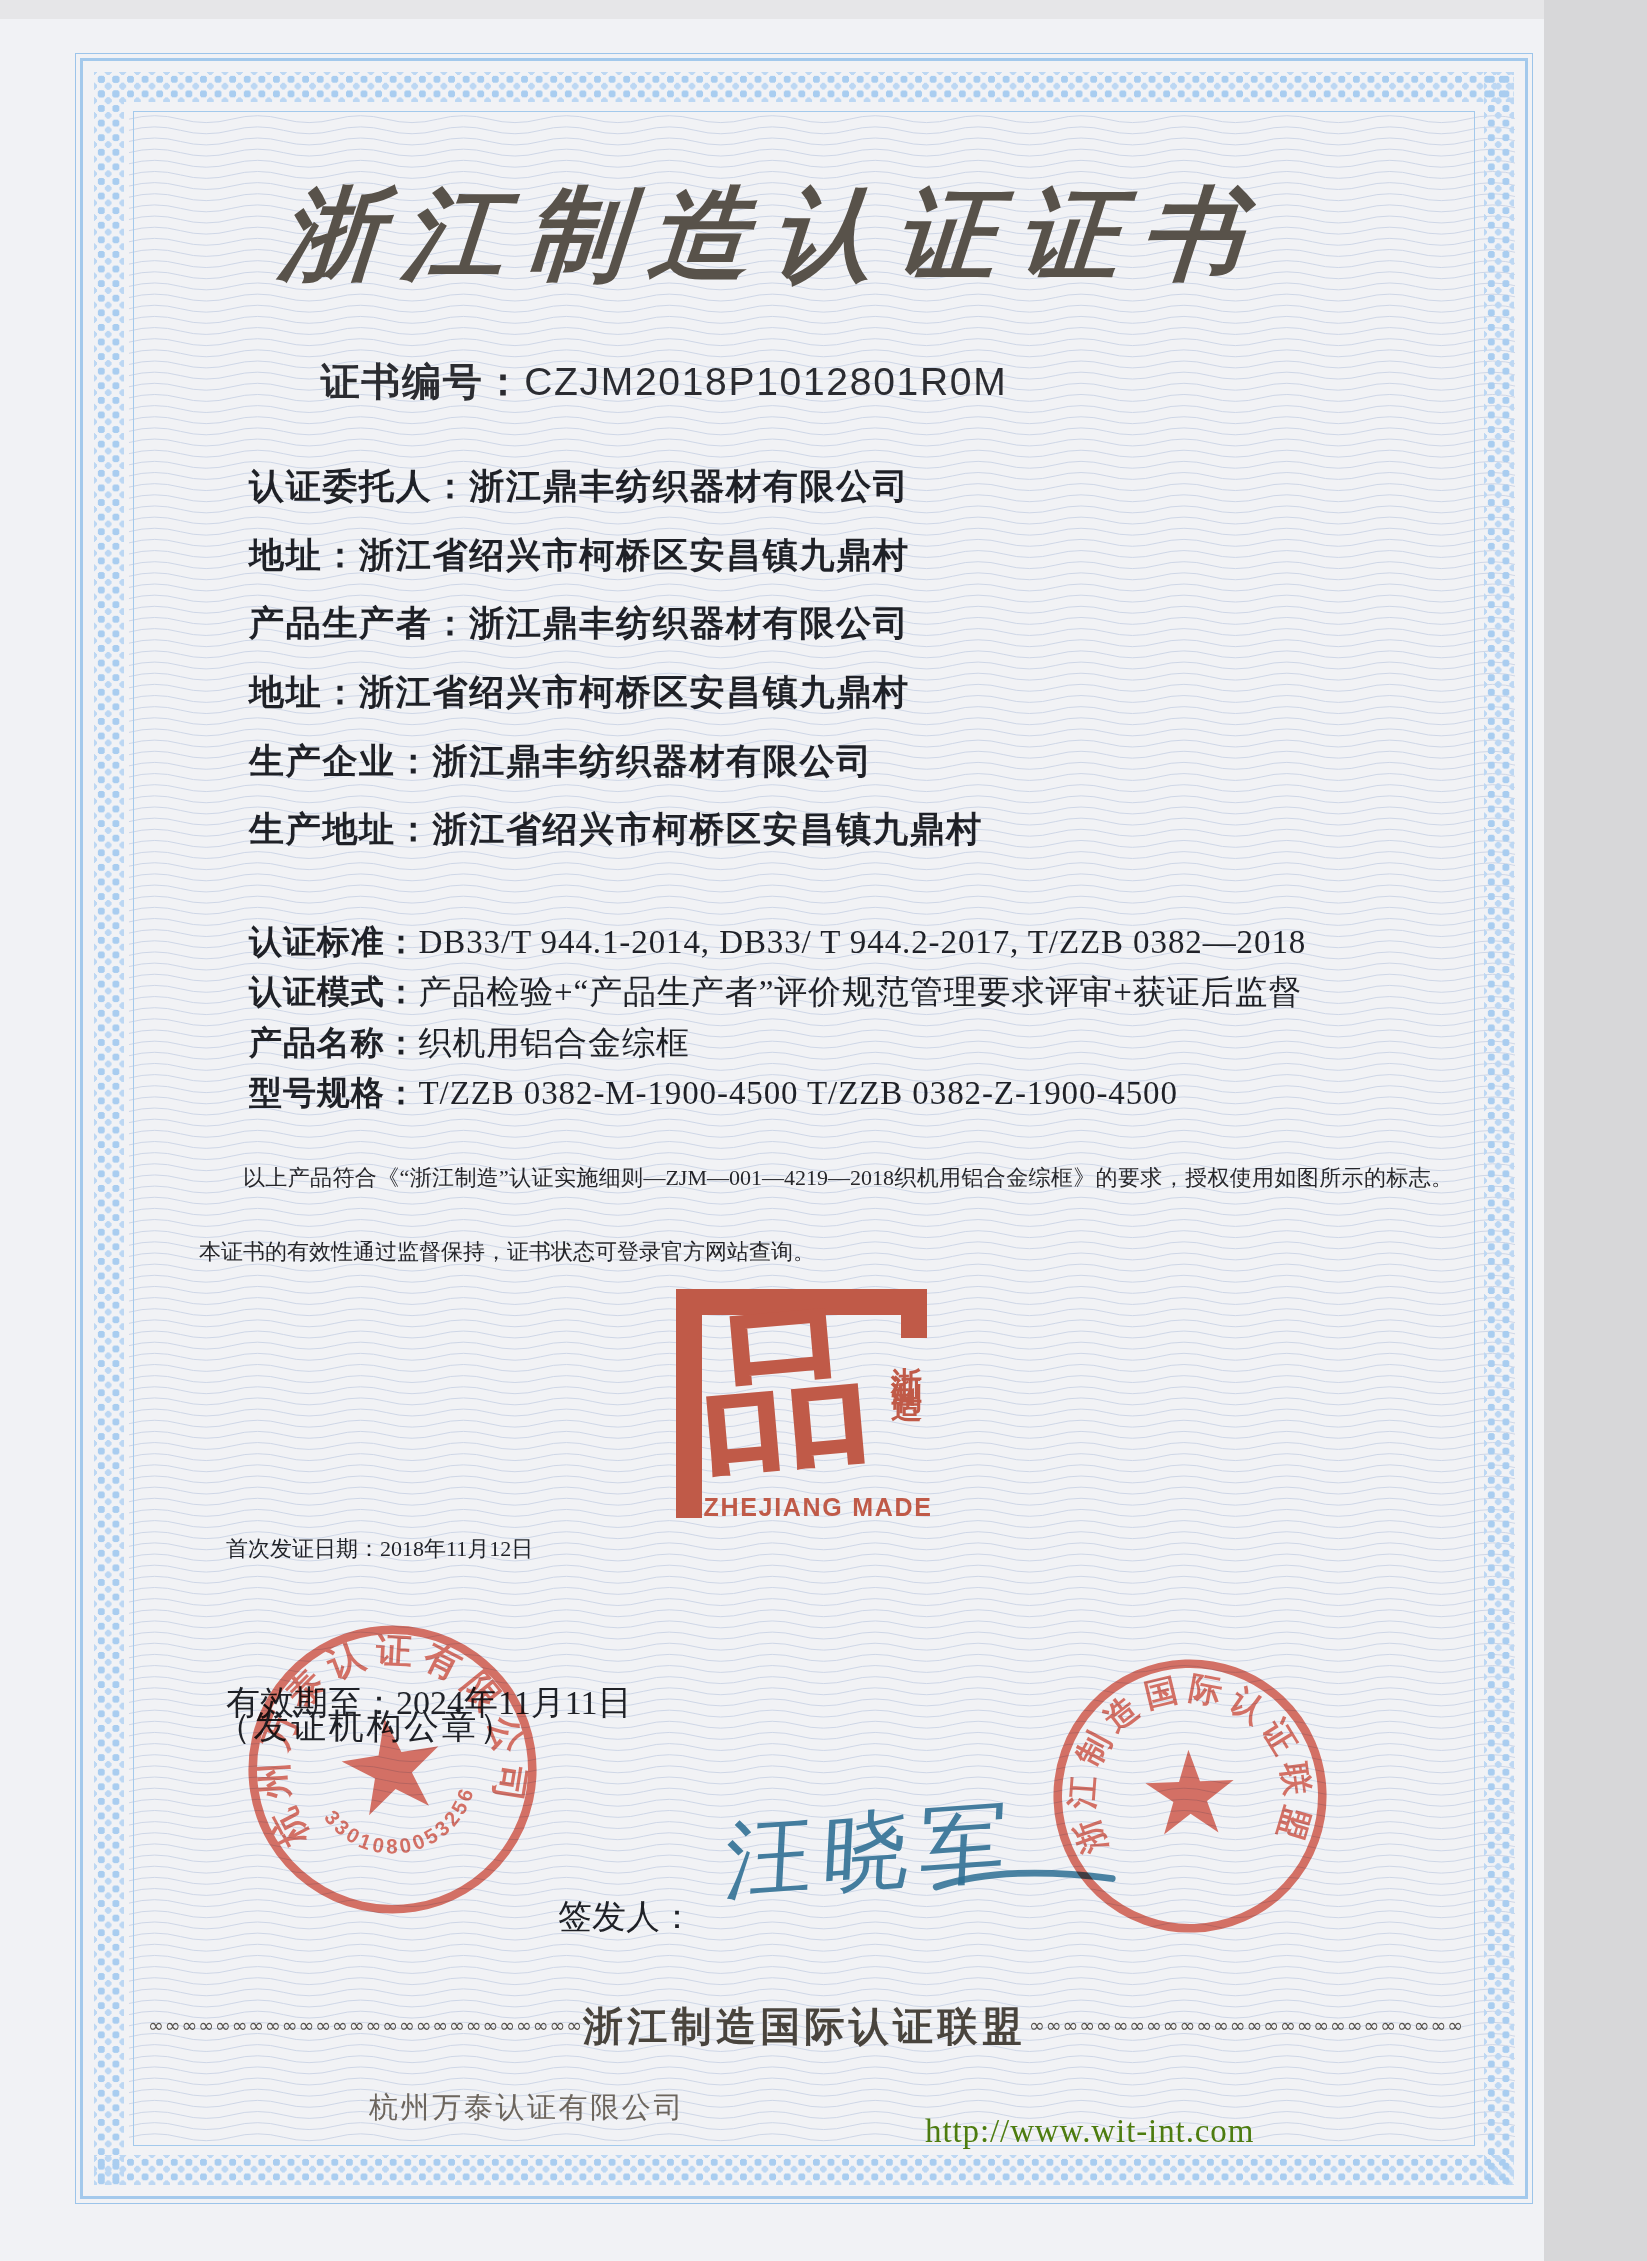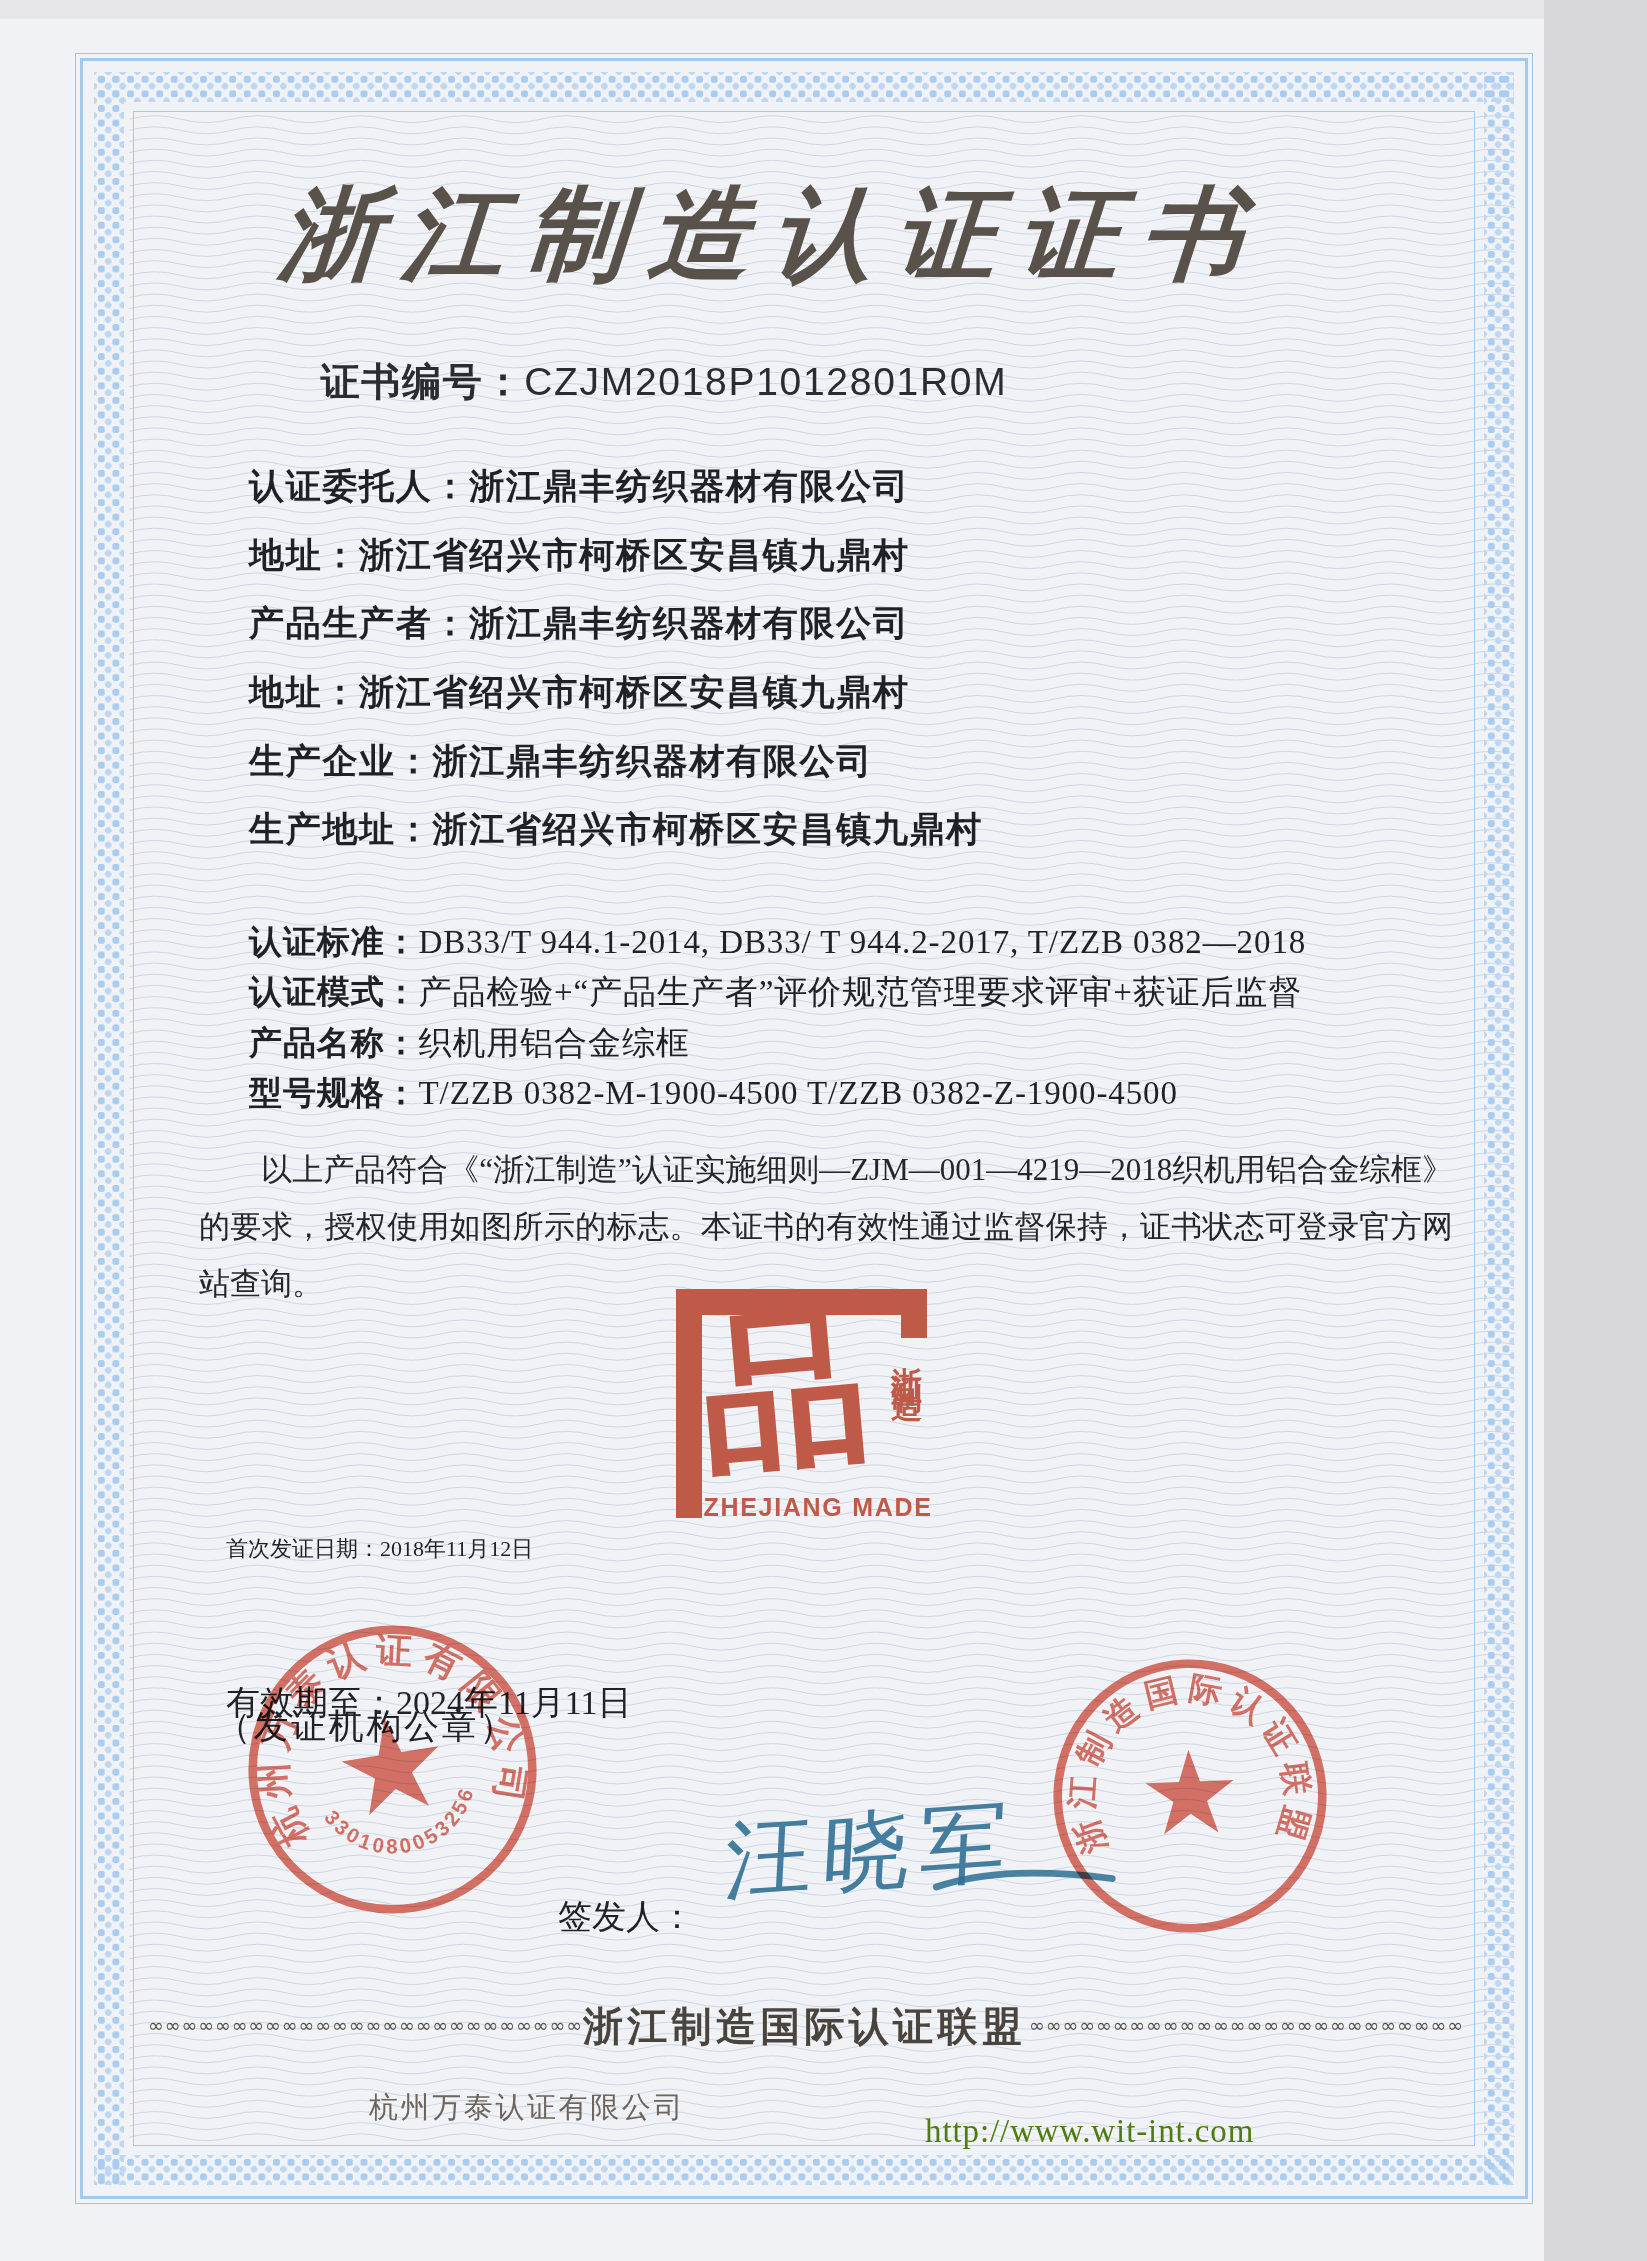--- a/index.html
+++ b/index.html
@@ -32,21 +32,21 @@
     color:#58524a;transform:skewX(-4deg);}
   .certno{left:0;top:355px;width:1328px;text-align:center;z-index:10;
     font-family:"Liberation Sans","DejaVu Sans",sans-serif;
     font-size:39px;color:#2b2c31;letter-spacing:1.7px;}
   .certno .lbl{font-weight:bold;}
   .line{left:249px;z-index:10;color:#1f2127;white-space:nowrap;}
   .info{font-size:35px;font-weight:bold;letter-spacing:1.7px;}
   .spec{font-size:33px;letter-spacing:0.9px;margin-top:11px;}
   .spec .lbl{font-weight:bold;}
   .statement{left:199px;top:1141px;width:1254px;z-index:10;
-    font-size:31px;line-height:57px;color:#26262a;text-indent:2em;text-align:justify;font-family:Liberation Serif, serif;}
+    font-size:22px;line-height:74px;color:#26262a;text-indent:2em;text-align:justify;font-family:Liberation Serif, serif;}
   
   .logo{left:676px;top:1289px;width:250px;height:229px;z-index:10;}
   .logo .bar{background:#c05a48;position:absolute;}
   .logo .mark{position:absolute;left:24px;top:15.4px;width:180px;font-size:168px;line-height:172px;
     color:#c05a48;font-weight:bold;transform:rotate(-5deg);}
   .logo .side{position:absolute;left:209px;top:53px;writing-mode:vertical-rl;
     font-size:31px;letter-spacing:7.7px;font-weight:bold;color:#c05a48;
     font-family:"Liberation Sans","DejaVu Sans",sans-serif;}
   .logo .cap{position:absolute;left:27.5px;top:204px;font-size:25px;font-weight:bold;
     letter-spacing:1.7px;color:#c05a48;white-space:nowrap;

